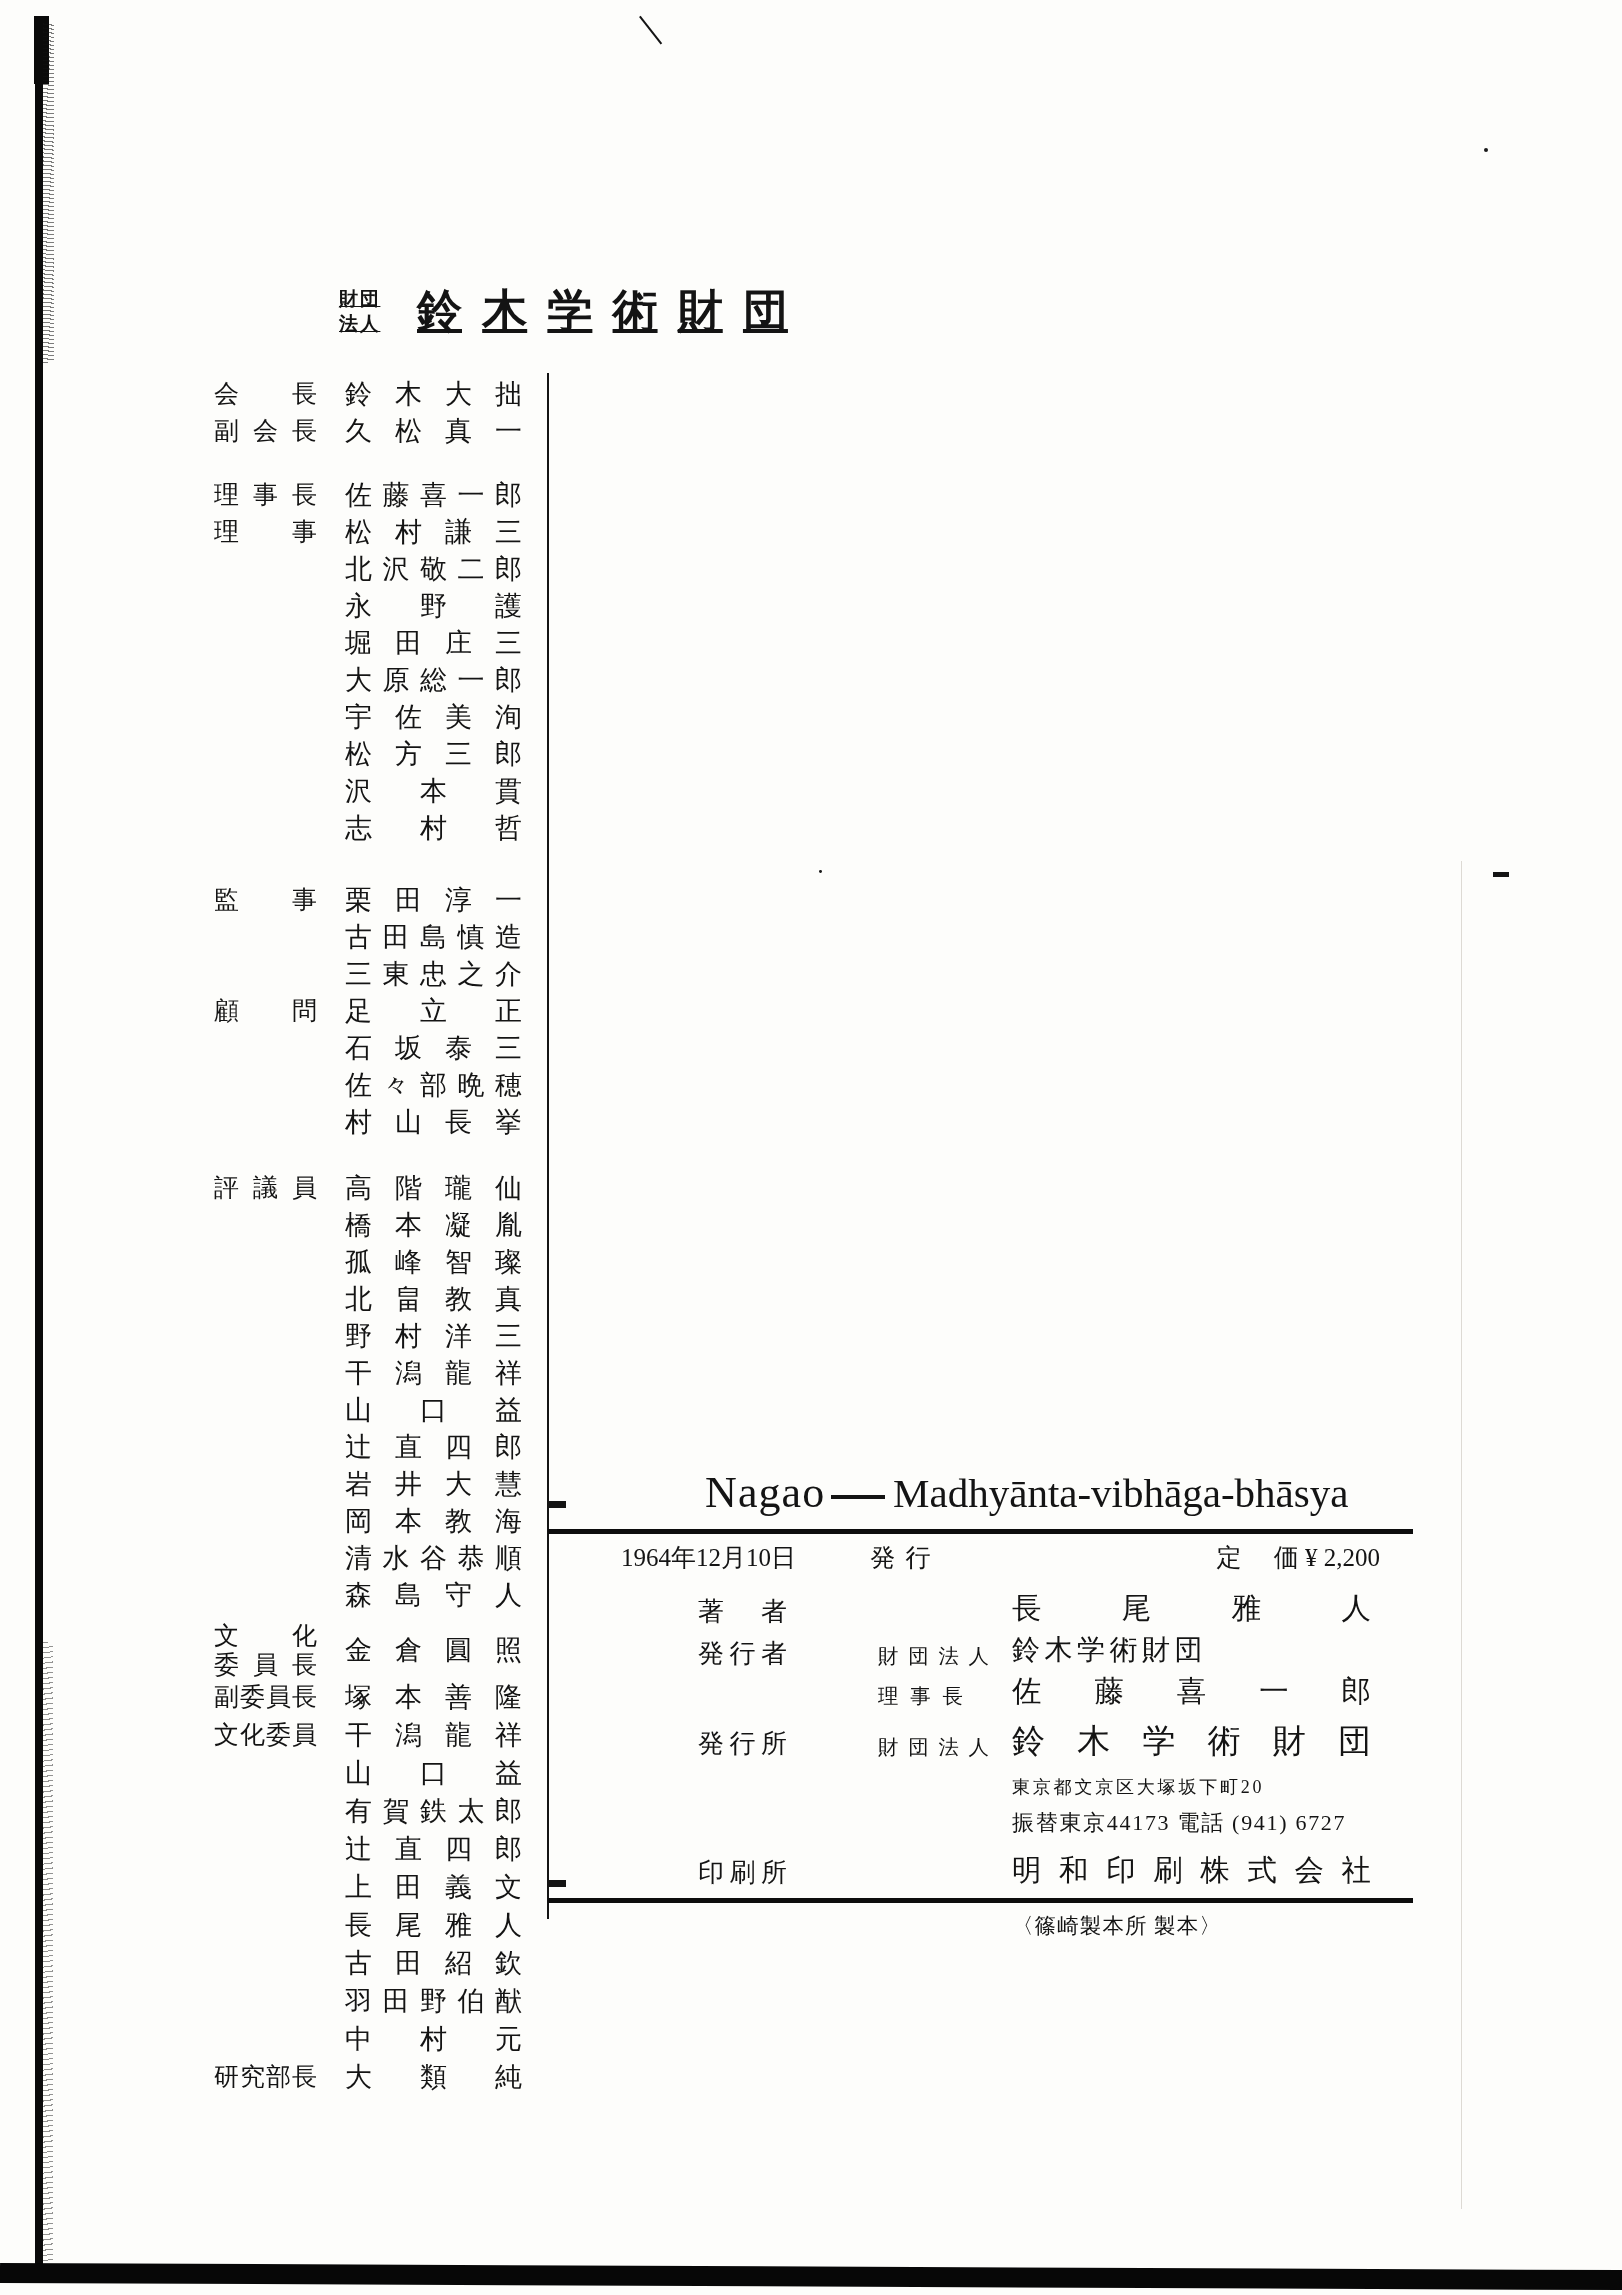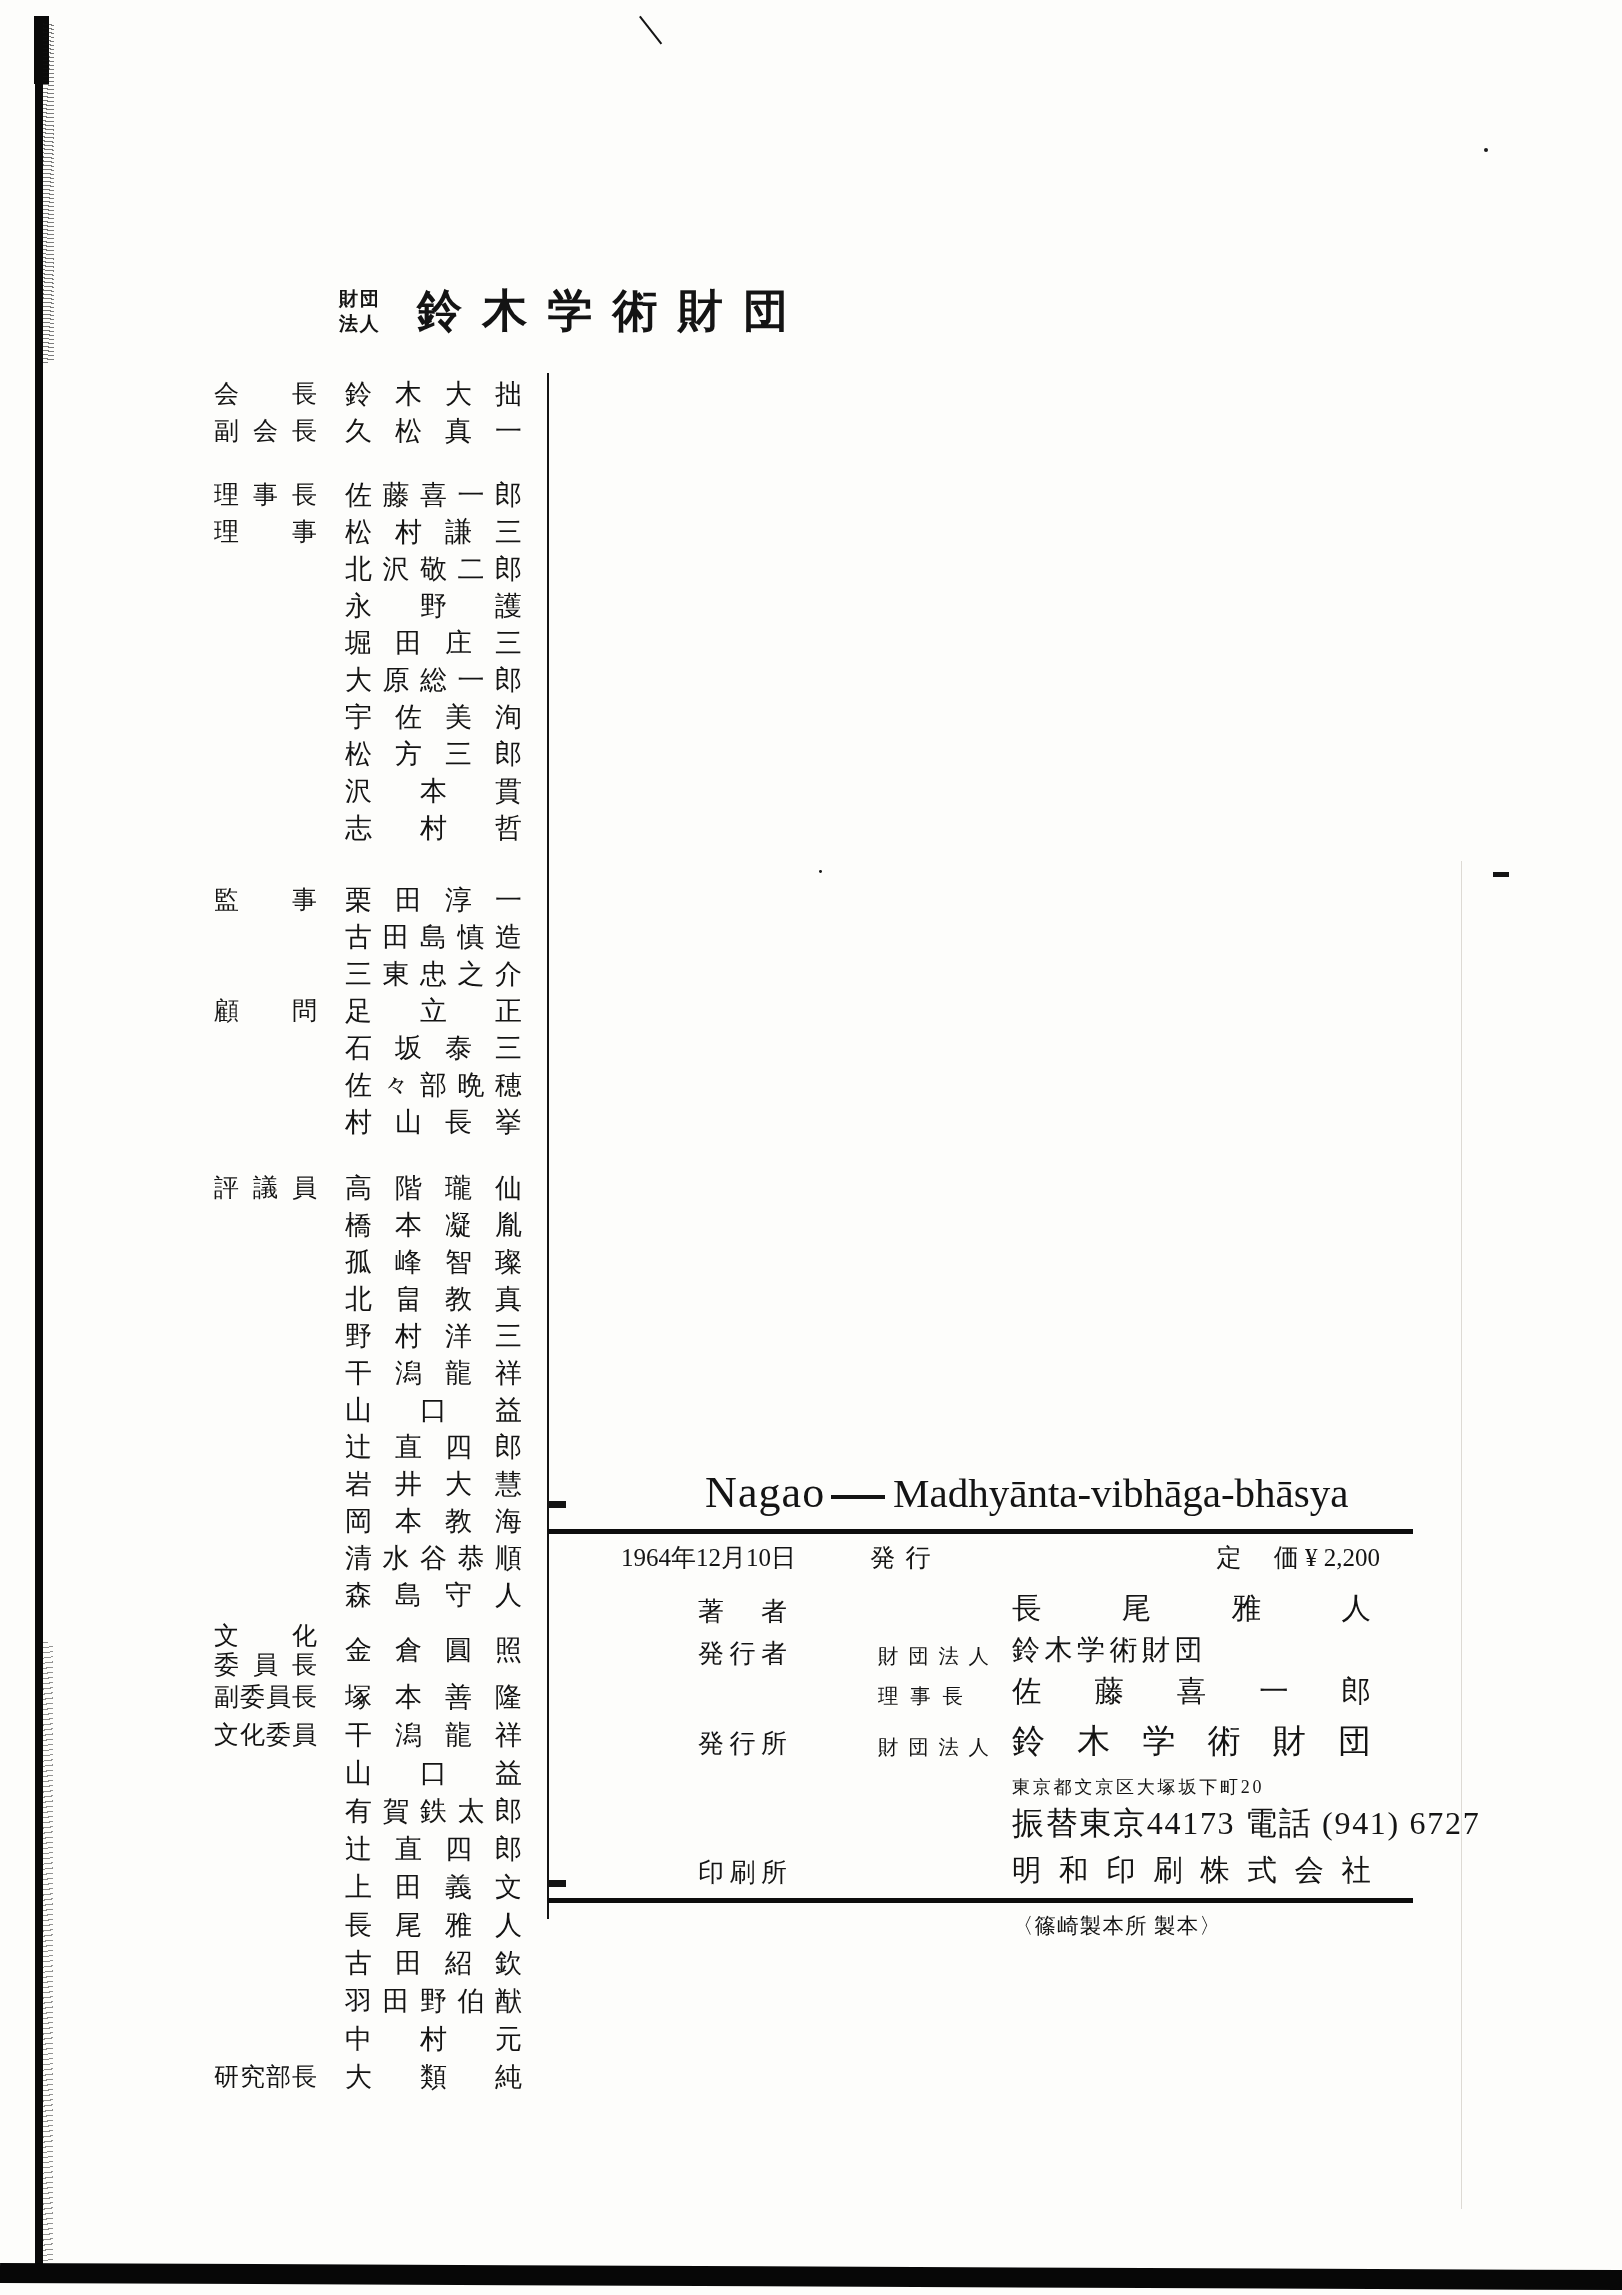--- a/index.html
+++ b/index.html
@@ -20,21 +20,21 @@
   .scratch-mark{position:absolute;left:633px;top:29.4px;width:35px;height:2.3px;background:#141414;
     transform:rotate(52deg);}
   .right-dash{position:absolute;left:1493px;top:872px;width:16px;height:5.1px;background:#141414;}
   .divider-tick-1{position:absolute;left:549px;top:1501px;width:17px;height:6.8px;background:#141414;}
   .divider-tick-2{position:absolute;left:549px;top:1880px;width:17px;height:6.8px;background:#141414;}
   .page-edge-line{position:absolute;left:1461px;top:861px;width:1.1px;height:1348px;background:#dddad4;}
   .speck-a{position:absolute;left:1484px;top:148px;width:4px;height:4px;background:#1a1a1a;border-radius:50%;}
   .speck-b{position:absolute;left:819px;top:870px;width:2.8px;height:2.8px;background:#1a1a1a;border-radius:50%;}
 
   
-  .foundation{position:absolute;left:339px;top:284px;display:flex;align-items:center;}
+  .foundation{position:absolute;left:339px;top:284px;display:flex;align-items:center;text-decoration:underline;}
   .f-prefix{width:43px;font-size:19px;line-height:25.5px;letter-spacing:1.7px;font-weight:600;}
   .f-name{width:371px;margin-left:35px;font-size:45px;line-height:54px;font-weight:600;}
 
   
   #officers{position:absolute;left:214px;top:378px;width:317px;}
   .o-section{position:relative;}
   .sec-1{margin-top:27px;}
   .sec-2{margin-top:35px;}
   .sec-3{margin-top:29.4px;}
   .sec-4{margin-top:3.4px;}
@@ -70,21 +70,21 @@
   #author-name{top:1591px;width:359px;font-size:29.4px;line-height:35px;}
   #publisher-label{top:1638px;}
   #publisher-prefix{top:1643px;}
   #publisher-org{top:1633px;font-size:28px;line-height:34px;letter-spacing:4.5px;white-space:nowrap;}
   #rep-label{top:1683px;width:85px;}
   #rep-name{top:1674px;width:359px;font-size:29.4px;line-height:35px;}
   #office-label{top:1728px;}
   #office-prefix{top:1734px;}
   #office-org{top:1722px;width:359px;font-size:33px;line-height:39px;}
   #office-address{top:1771px;font-size:18px;line-height:32px;letter-spacing:2.8px;white-space:nowrap;}
-  #office-contact{top:1807px;font-size:32px;line-height:32px;letter-spacing:1.7px;white-space:nowrap;}
+  #office-contact{top:1807px;font-size:22px;line-height:32px;letter-spacing:1.7px;white-space:nowrap;}
   #printer-label{top:1857px;}
   #printer-name{top:1853px;width:359px;font-size:29.4px;line-height:35px;}
   #binding-note{position:absolute;left:1012px;top:1913px;width:317px;font-size:21.5px;line-height:27px;
     text-align:left;letter-spacing:1.1px;white-space:nowrap;}
 </style>
 </head>
 <body>
 
 <div class="page">
 

